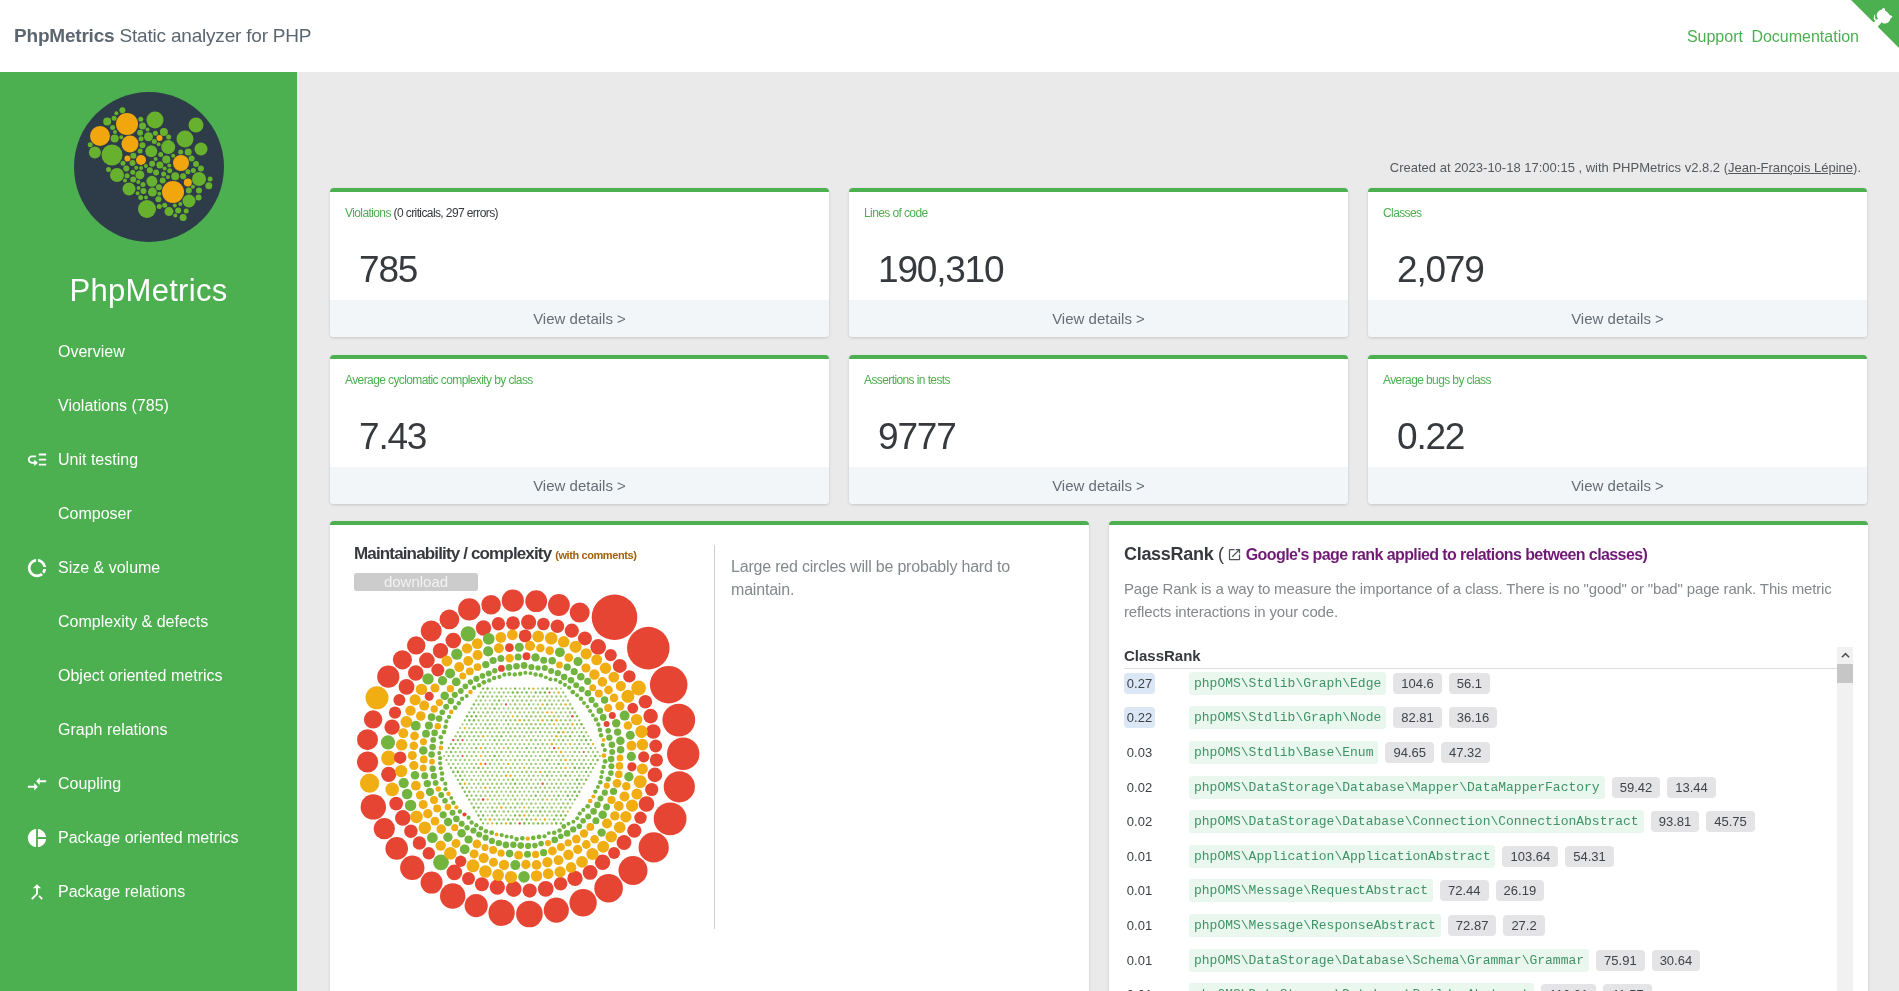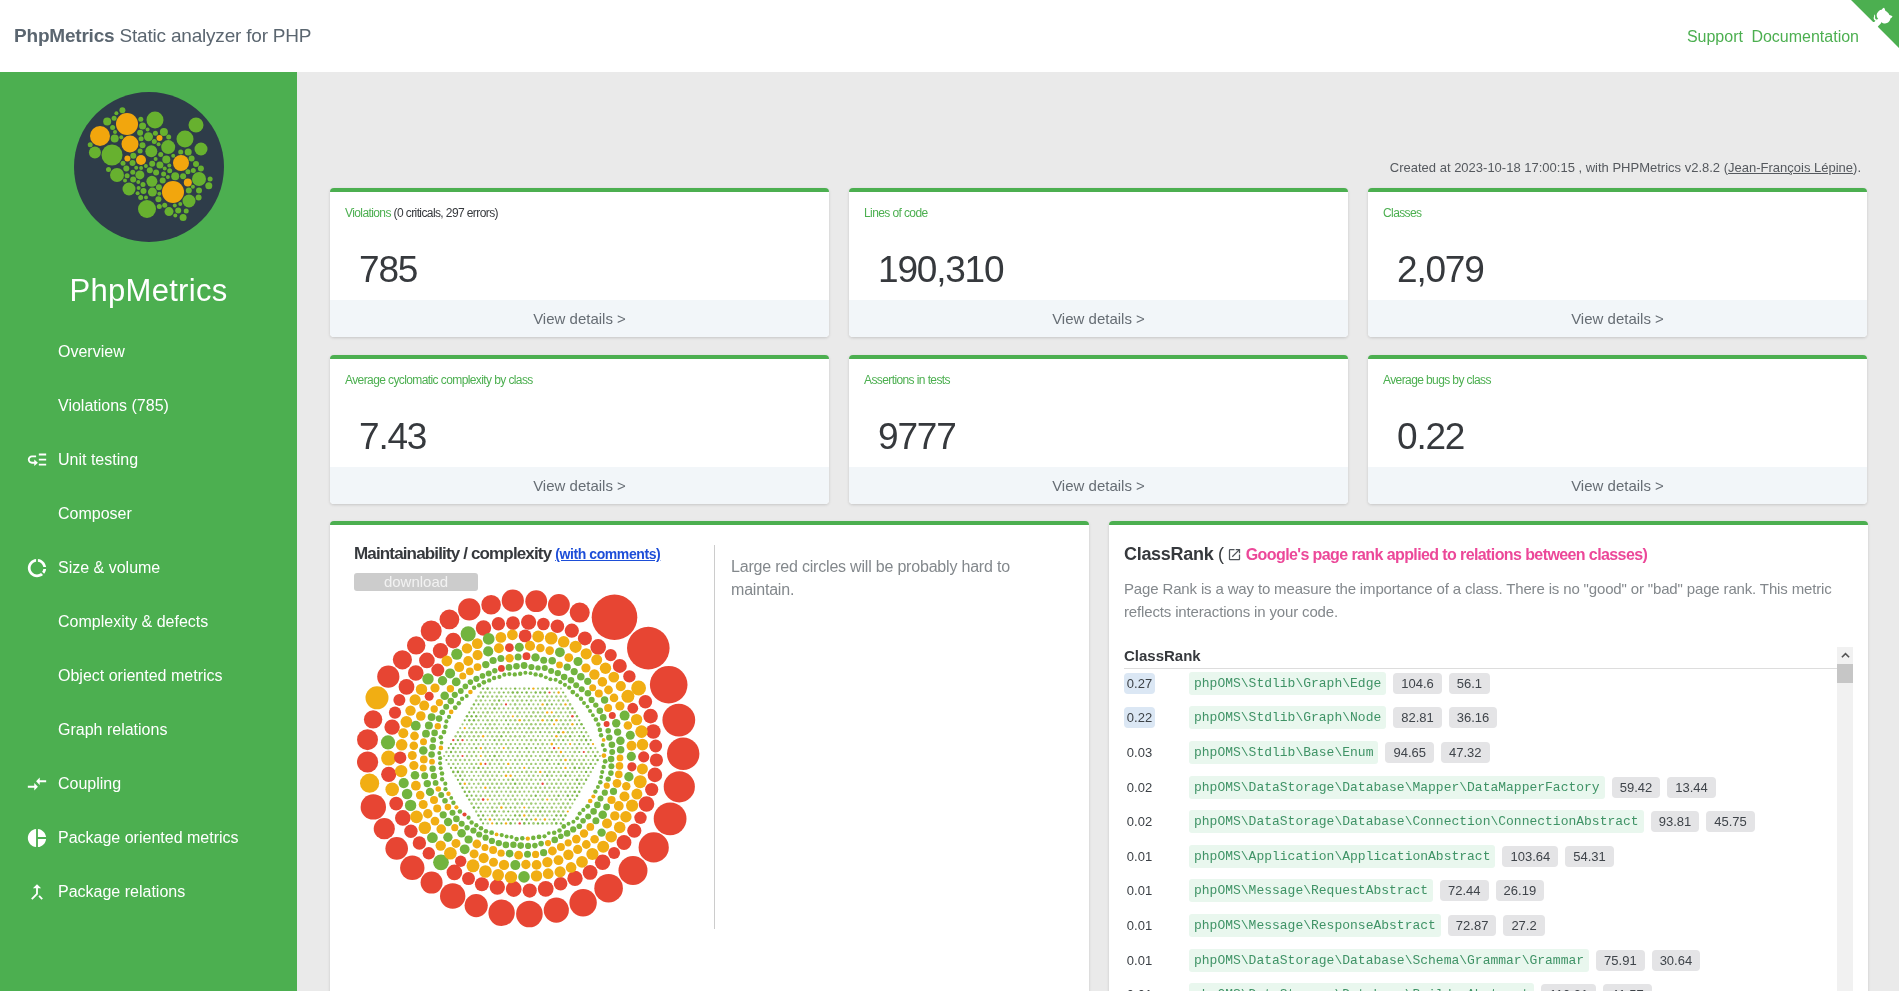--- a/index.html
+++ b/index.html
@@ -37,33 +37,33 @@
   .t-dark { color: #36393d; }
   .card-value { position: absolute; left: 29px; top: 57px; font-size: 37px; font-weight: 400; letter-spacing: -1.2px; color: #36393d; text-align: right; }
   .card-footer { position: absolute; bottom: 0; left: 0; width: 100%; height: 37px; background: #f2f6f9;
     text-align: center; line-height: 37px; font-size: 15px; color: #666d74; border-radius: 0 0 4px 4px; cursor: pointer; }
 
   .panels { position: absolute; top: 449px; left: 33px; right: 31px;
     display: grid; grid-template-columns: repeat(2, 1fr); gap: 20px; }
   .panel { height: 600px; }
 
   .m-title { padding: 19px 0 0 24px; font-size: 17px; font-weight: 700; letter-spacing: -0.85px; color: #36393d; }
-  .m-title .t-note { font-size: 14px; letter-spacing: -0.4px; color: #1d4ed8; text-decoration: underline; }
+  .m-title .t-note { font-size: 11px; letter-spacing: -0.4px; color: #a16207; }
   .download-btn { position: absolute; left: 24px; top: 48px; width: 124px; height: 18px; background: #ccc;
     border: none; border-radius: 3px; color: #f2f2f2; font-size: 15px; font-family: "Liberation Sans", sans-serif;
     line-height: 16px; text-align: center; cursor: pointer; }
   .bubble-chart { position: absolute; left: 15px; top: 57px; }
   .m-divider { position: absolute; left: 384px; top: 20px; height: 384px; width: 1px; background: #ccc; }
   .m-text { position: absolute; left: 401px; top: 30px; width: 335px; font-size: 16px; letter-spacing: -0.2px;
     color: #83888c; line-height: 23px; }
   .m-text p + p { margin-top: 23px; }
 
   .cr-head { padding: 19px 0 0 15px; font-size: 18px; letter-spacing: -0.3px; color: #36393d; }
   .cr-head .cr-title { font-weight: 700; }
-  .cr-head .cr-link { color: #ec4899; font-weight: 700; font-size: 16px; letter-spacing: -0.6px; text-decoration: none; }
+  .cr-head .cr-link { color: #701a75; font-weight: 700; font-size: 16px; letter-spacing: -0.6px; text-decoration: none; }
   .ext-icon { display: inline-block; vertical-align: -2px; margin: 0 4px 0 3px; }
   .cr-desc { padding: 10px 24px 0 15px; font-size: 15px; letter-spacing: -0.15px; color: #83888c; line-height: 23px; }
   .cr-scroll { position: absolute; left: 15px; right: 15px; top: 122px; bottom: 0; }
   .cr-table { position: absolute; left: 0; right: 16px; top: 0; }
   .cr-table-header { font-size: 15px; font-weight: 700; color: #36393d; padding-bottom: 4px; border-bottom: 1px solid #ddd; }
   #cr-rows { margin-top: -3px; }
   .cr-row { display: flex; align-items: center; height: 34.6px; }
   .cr-rank { width: 31px; text-align: center; font-size: 13px; color: #3c4146; padding: 3px 0; border-radius: 4px; }
   .cr-rank.hl { background: #dbe7f4; }
   .cr-name { margin-left: 34px; font-family: "Liberation Mono", monospace; font-size: 13px; color: #3f9366;

